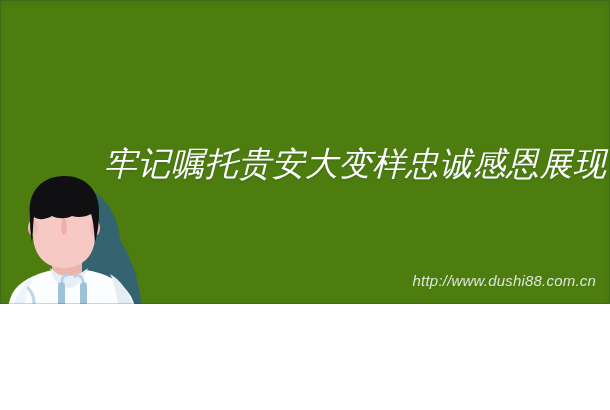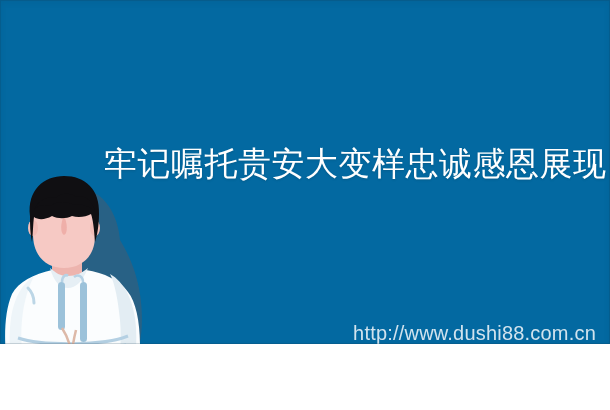--- a/index.html
+++ b/index.html
@@ -6,23 +6,24 @@
     margin: 0;
     padding: 0;
   }
   body {
     background: #ffffff;
     font-family: "Liberation Sans", sans-serif;
   }
   #banner {
     position: relative;
     width: 610px;
-    height: 344px;
+    height: 304px;
     overflow: hidden;
-    background: #0369a1;
+    background: #4d7c0f;
+    font-style: italic;
   }
   
   #vignette {
     position: absolute;
     inset: 0;
     pointer-events: none;
     box-shadow: inset 0 0 0 1px rgba(20,55,75,0.18),
                 inset 0 2px 6px rgba(16,48,66,0.10);
   }
 
@@ -40,23 +41,23 @@
     letter-spacing: 0.5px;
     white-space: nowrap;
     font-weight: 400;
     text-shadow: 0 1px 2px rgba(20,55,75,0.25);
   }
 
   
   #watermark {
     position: absolute;
     right: 14px;
-    bottom: 2px;
+    bottom: 15px;
     color: rgba(238,244,248,0.88);
-    font-size: 20px;
+    font-size: 15px;
     line-height: 17px;
     letter-spacing: 0.2px;
     white-space: nowrap;
   }
 
   
   #character {
     position: absolute;
     left: 0px;
     top: 170px;

